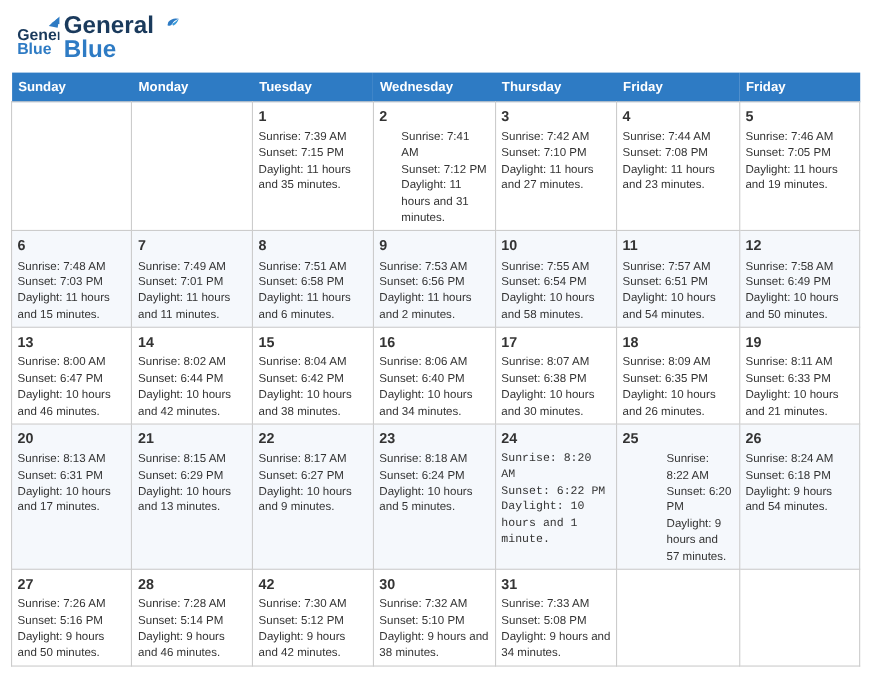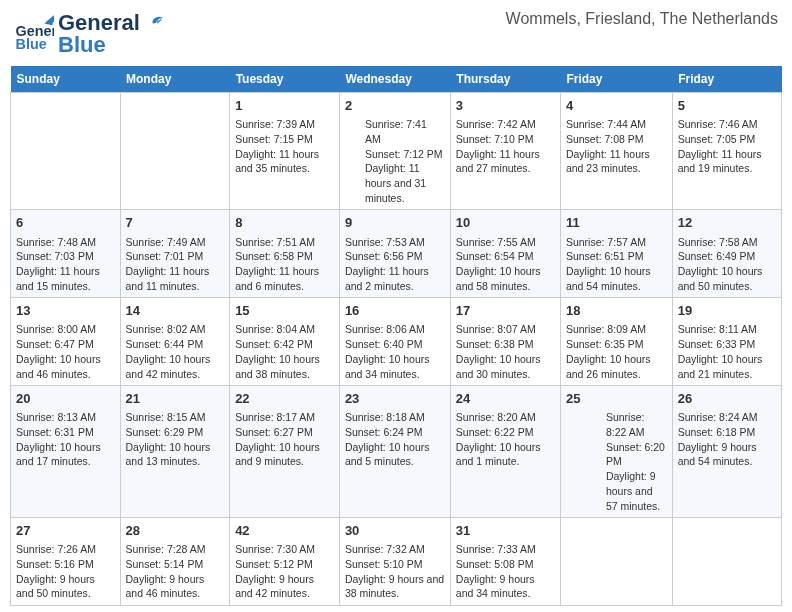--- a/index.html
+++ b/index.html
@@ -100,21 +100,20 @@
         <span style="font-size:22px;font-weight:bold;color:#1a3a5c;">General</span>
         <svg width="22" height="22" viewBox="0 0 30 24" style="margin-left:2px;">
           <path d="M15,8 Q20,2 28,4 Q22,6 20,10 Q18,14 14,12 Z" fill="#2e7bc4"></path>
           <path d="M20,10 Q24,8 28,4 Q26,10 22,12 Q20,13 20,10 Z" fill="#3a9ad9"></path>
         </svg>
       </div>
       <div style="font-size:22px;font-weight:bold;color:#2e7bc4;margin-top:-4px;">Blue</div>
     </div>
   </div>
   <div class="title-area">
-    <div class="location">Wommels, Friesland, The Netherlands</div>
   </div>
 </div>
 
 <table>
   <thead>
     <tr id="header-row">
         <th>Sunday</th>
         <th>Monday</th>
         <th>Tuesday</th>
         <th>Wednesday</th>
@@ -266,21 +265,21 @@
 Daylight: 10 hours and 9 minutes.</div>
         </td>
         <td>
           <span class="day-number">23</span>
           <div class="day-info" style="white-space: pre-line;">Sunrise: 8:18 AM
 Sunset: 6:24 PM
 Daylight: 10 hours and 5 minutes.</div>
         </td>
         <td>
           <span class="day-number">24</span>
-          <div class="day-info" style="white-space: pre-line;">Sunrise: 8:20 AM
+          <div class="day-info" style="white-space: pre-line; font-family: Liberation Mono, monospace;">Sunrise: 8:20 AM
 Sunset: 6:22 PM
 Daylight: 10 hours and 1 minute.</div>
         </td>
         <td>
           <span class="day-number">25</span>
           <div class="day-info" style="white-space: pre-line; margin-left: 40px;">Sunrise: 8:22 AM
 Sunset: 6:20 PM
 Daylight: 9 hours and 57 minutes.</div>
         </td>
         <td>

